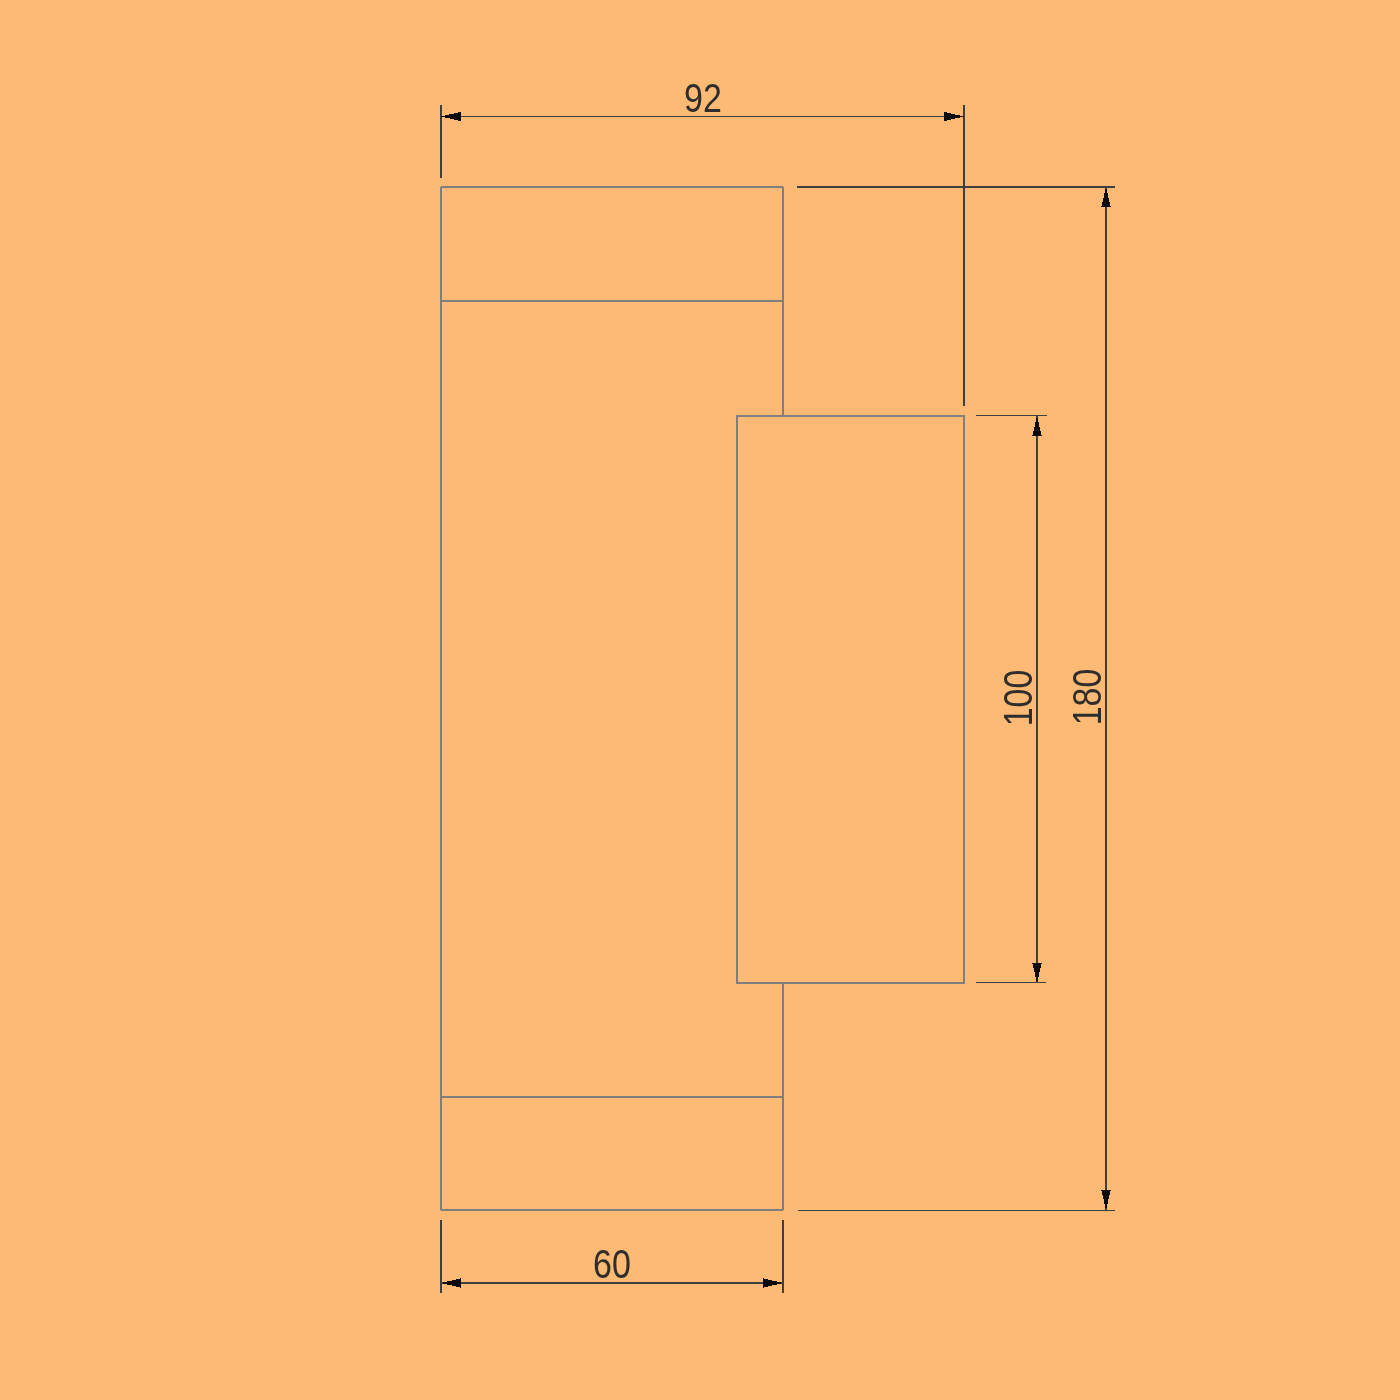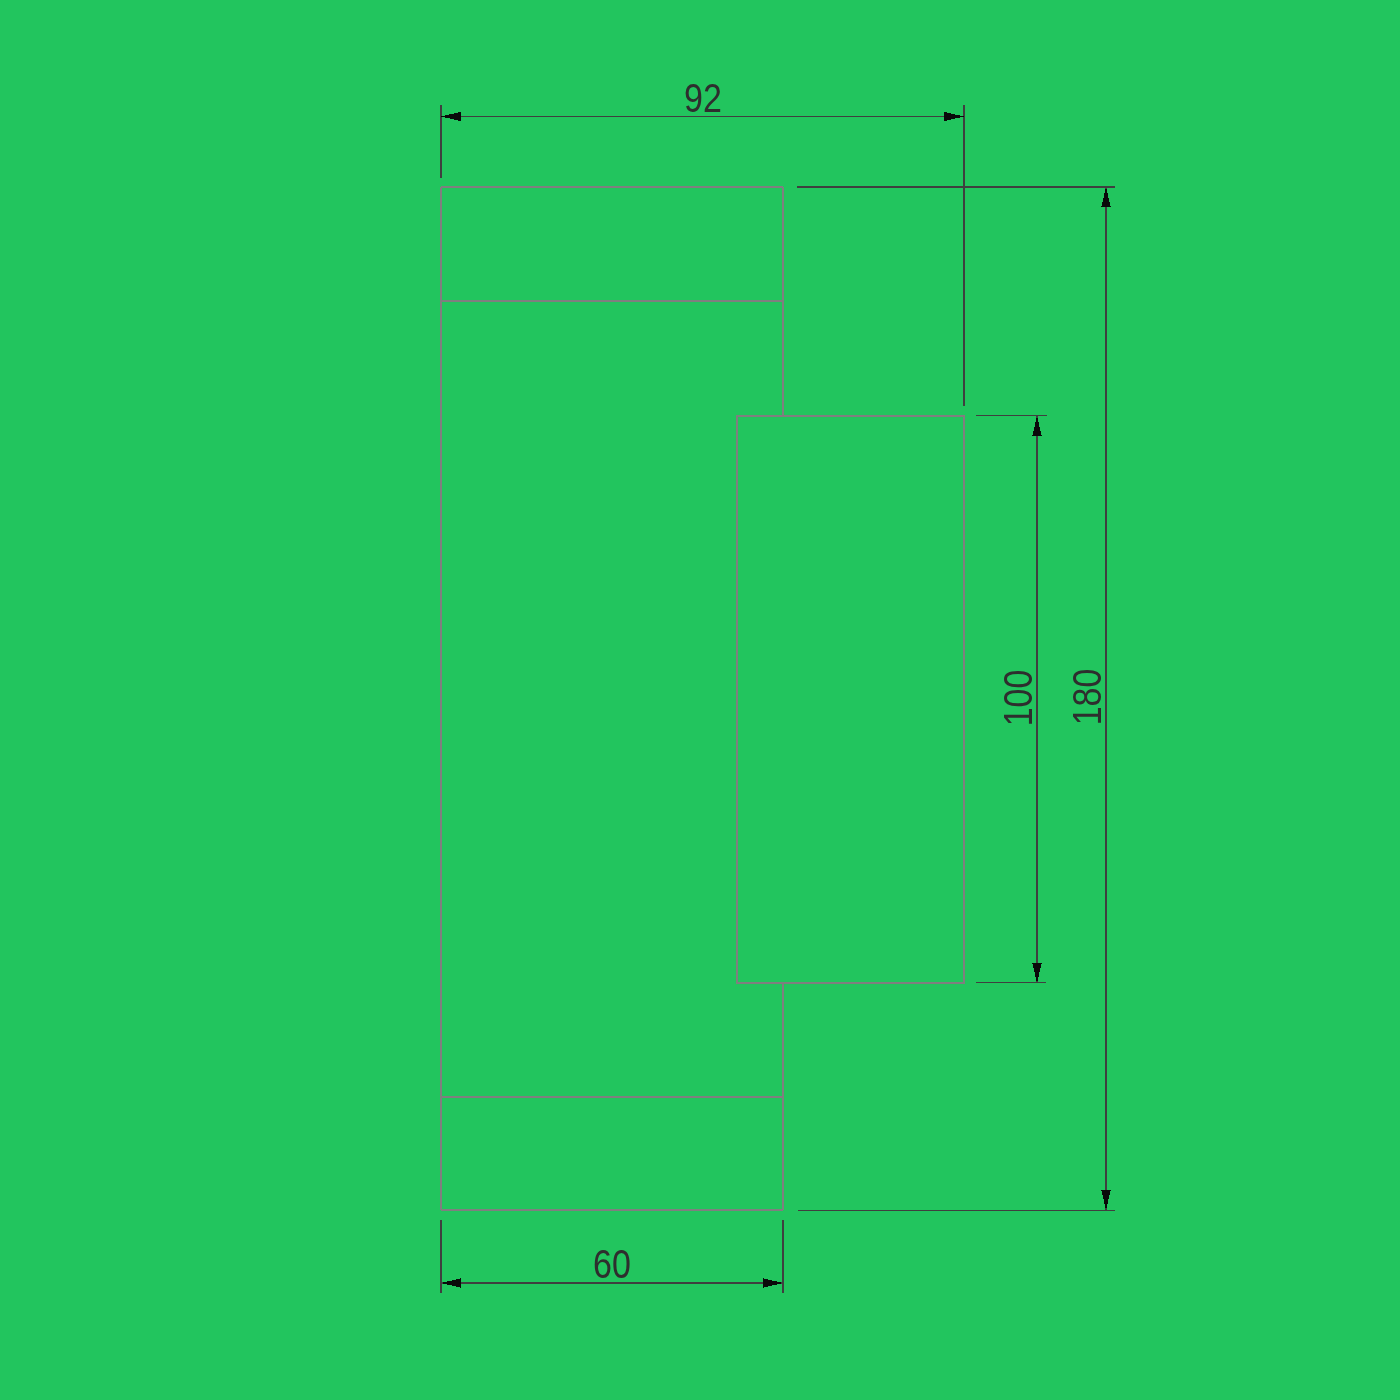--- a/index.html
+++ b/index.html
@@ -1,18 +1,18 @@
 <!DOCTYPE html>
 <html><head>
 <meta charset="utf-8">
 <style>
   html, body { margin: 0; padding: 0; background: #ffffff; }
   .canvas {
     width: 1400px; height: 1400px;
-    position: relative; background: #22c55e; overflow: hidden;
+    position: relative; background: #fdba74; overflow: hidden;
   }
   svg { display: block; }
   .obj  { stroke: #7f7f7f; stroke-width: 2;   fill: none; }
   .dim  { stroke: #3f3f3f; stroke-width: 1.1; fill: none; }
   .arr  { fill: #0a0a0a; stroke: none; }
   .dimtext {
     font-family: "Liberation Sans", sans-serif;
     font-size: 40px;
     fill: #2e2e2e;
   }

